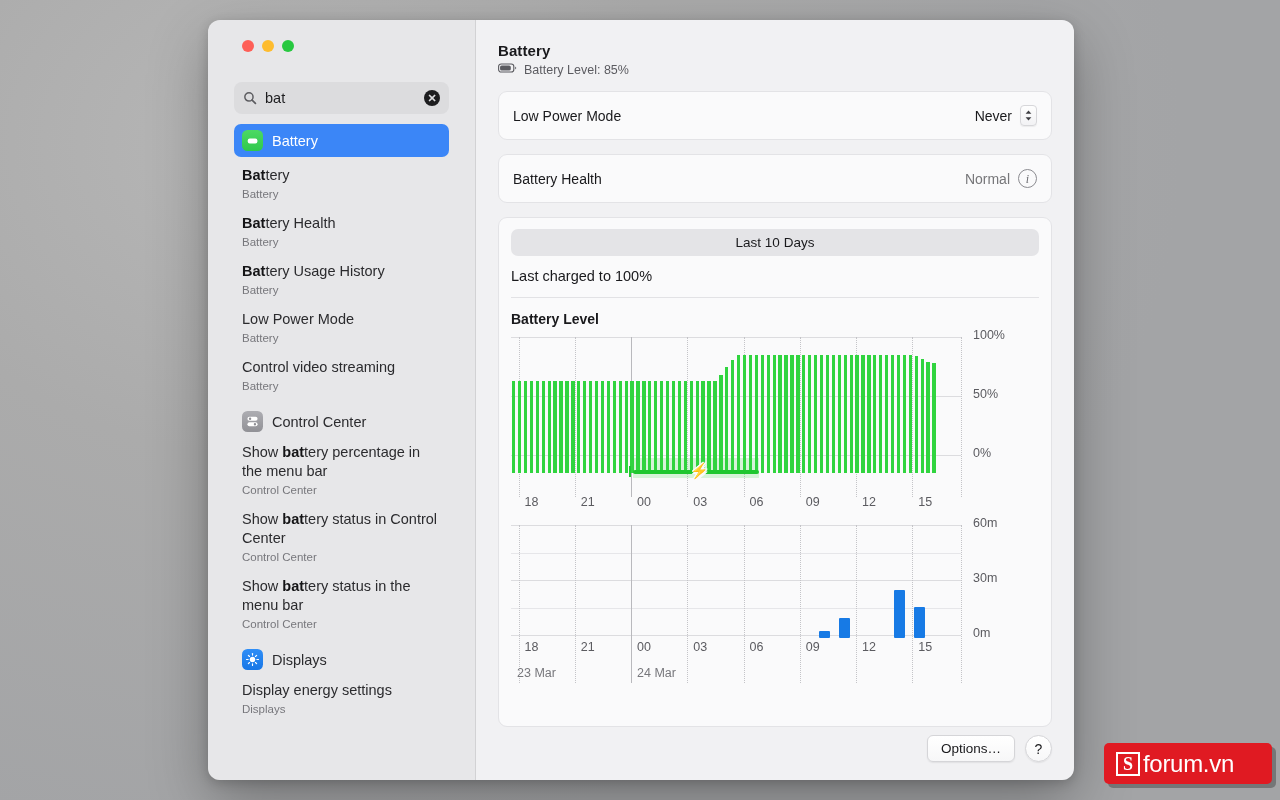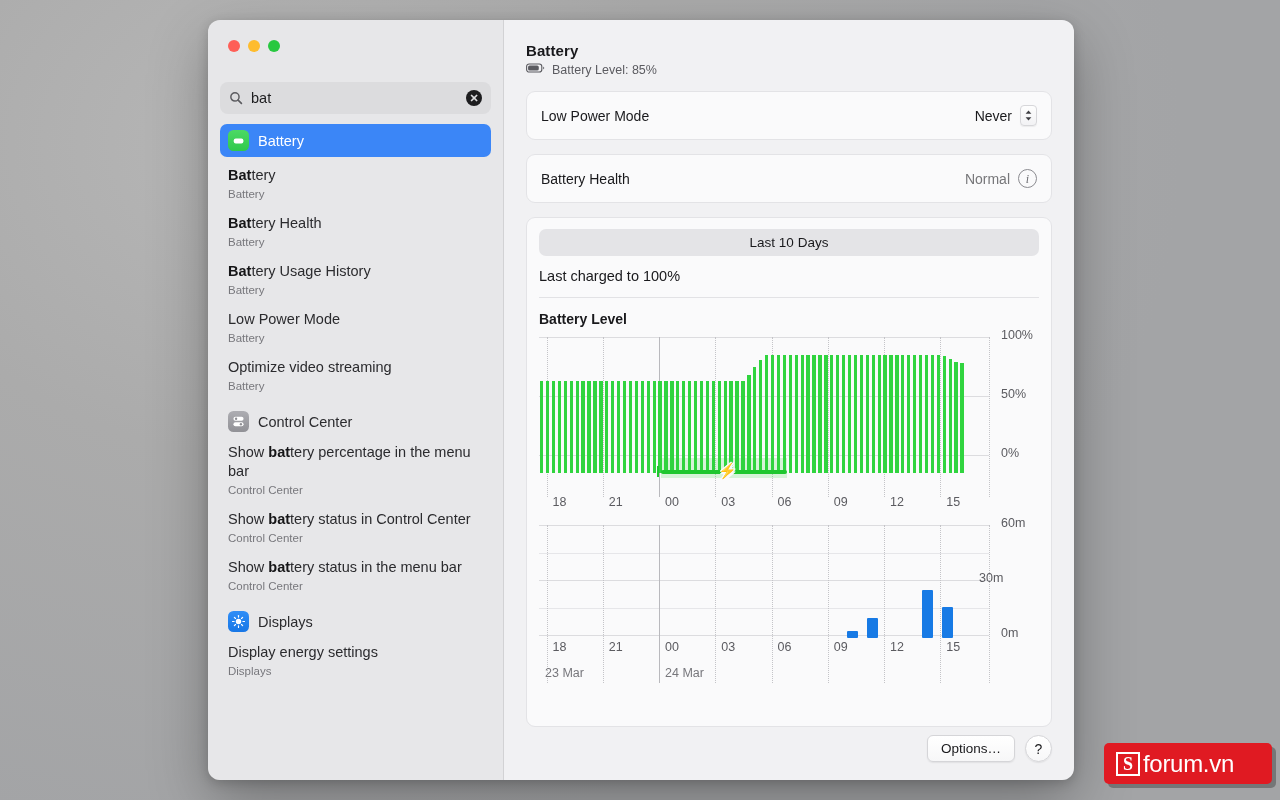--- a/index.html
+++ b/index.html
@@ -28,24 +28,24 @@
     width: 866px;
     height: 760px;
     border-radius: 12px;
     display: flex;
     overflow: hidden;
     box-shadow: 0 22px 60px rgba(0,0,0,0.30), 0 3px 12px rgba(0,0,0,0.18);
   }
 
   
   .sidebar {
-    width: 296px;
+    width: 268px;
     background: #e7e7e9;
     border-right: 1px solid #d2d2d4;
-    padding: 0 12px;
+    padding: 0 26px;
     position: relative;
     overflow: hidden;
   }
 
   .traffic {
     display: flex;
     gap: 8px;
     padding: 20px 0 0 8px;
     height: 48px;
     align-items: flex-start;
@@ -405,21 +405,21 @@
         <div class="title"><b>Bat</b><span>tery Usage History</span></div>
         <div class="sub">Battery</div>
       </div>
 
       <div class="result">
         <div class="title"><b></b><span>Low Power Mode</span></div>
         <div class="sub">Battery</div>
       </div>
 
       <div class="result">
-        <div class="title"><b></b><span>Optimize video streaming</span></div>
+        <div class="title"><b></b><span>Control video streaming</span></div>
         <div class="sub">Battery</div>
       </div>
 
       <div class="group-head">
         <span class="app-icon control">
           <svg width="15" height="15" viewBox="0 0 16 16">
             <rect x="2.6" y="3" width="10.8" height="4.2" rx="2.1" fill="#ffffff"></rect>
             <rect x="2.6" y="8.8" width="10.8" height="4.2" rx="2.1" fill="#ffffff"></rect>
             <circle cx="5.4" cy="5.1" r="1.25" fill="#8e8e93"></circle>
             <circle cx="10.6" cy="10.9" r="1.25" fill="#8e8e93"></circle>
@@ -623,21 +623,21 @@
             <div class="charge-tick" style="left: 117.875px; top: 133px; height: 11px;"></div>
             <div class="bolt" style="left: 179.687px; top: 130px;">⚡</div>
           </div>
       </div>
 
       <div class="chart-area">
         <div id="screen-chart" style="position: relative; height: 169px;">
             <div class="gridline" style="top: 114px; width: 450px;"></div>
             <div class="ylabel" style="left: 462px; top: 105px;">0m</div>
             <div class="gridline" style="top: 59px; width: 450px;"></div>
-            <div class="ylabel" style="left: 440px; top: 50px;">30m</div>
+            <div class="ylabel" style="left: 462px; top: 50px;">30m</div>
             <div class="gridline" style="top: 4px; width: 450px;"></div>
             <div class="ylabel" style="left: 462px; top: -5px;">60m</div>
             <div class="gridline" style="top: 86.5px; width: 450px; background: rgb(230, 230, 233);"></div>
             <div class="gridline" style="top: 31.5px; width: 450px; background: rgb(230, 230, 233);"></div>
             <div class="vline" style="left: 7.5px; top: 4px; height: 158px;"></div>
             <div class="xlabel" style="left: 13.5px; top: 119px;">18</div>
             <div class="vline" style="left: 63.75px; top: 4px; height: 158px;"></div>
             <div class="xlabel" style="left: 69.75px; top: 119px;">21</div>
             <div class="vline solid" style="left: 120px; top: 4px; height: 158px;"></div>
             <div class="xlabel" style="left: 126px; top: 119px;">00</div>

